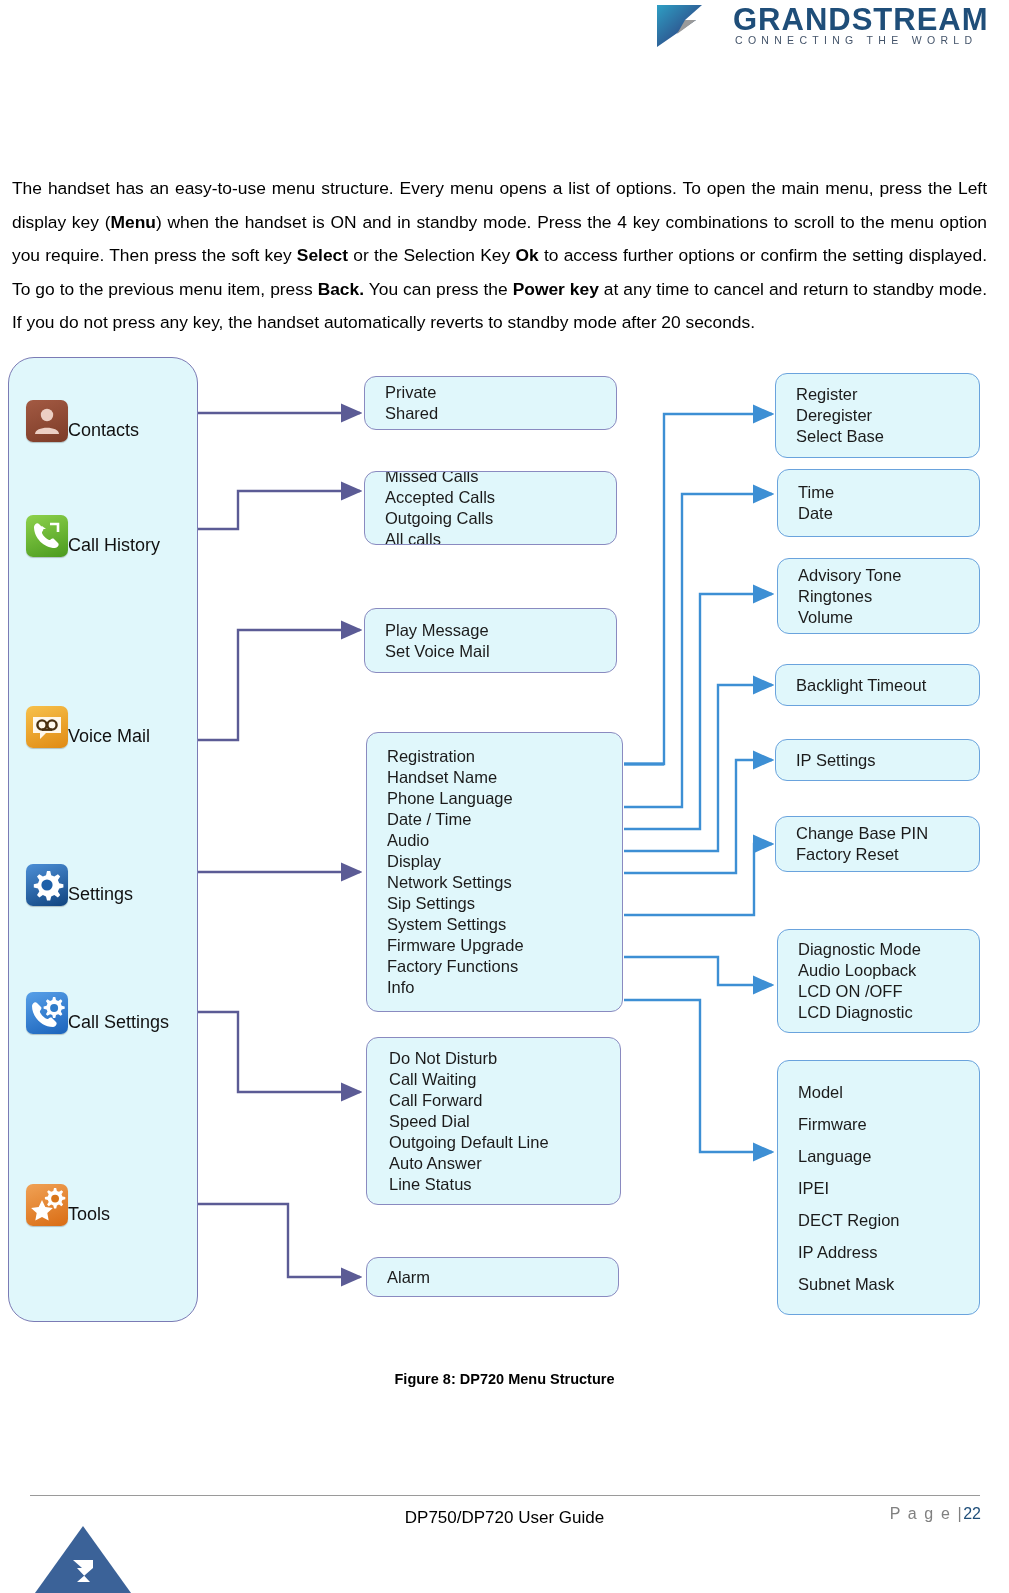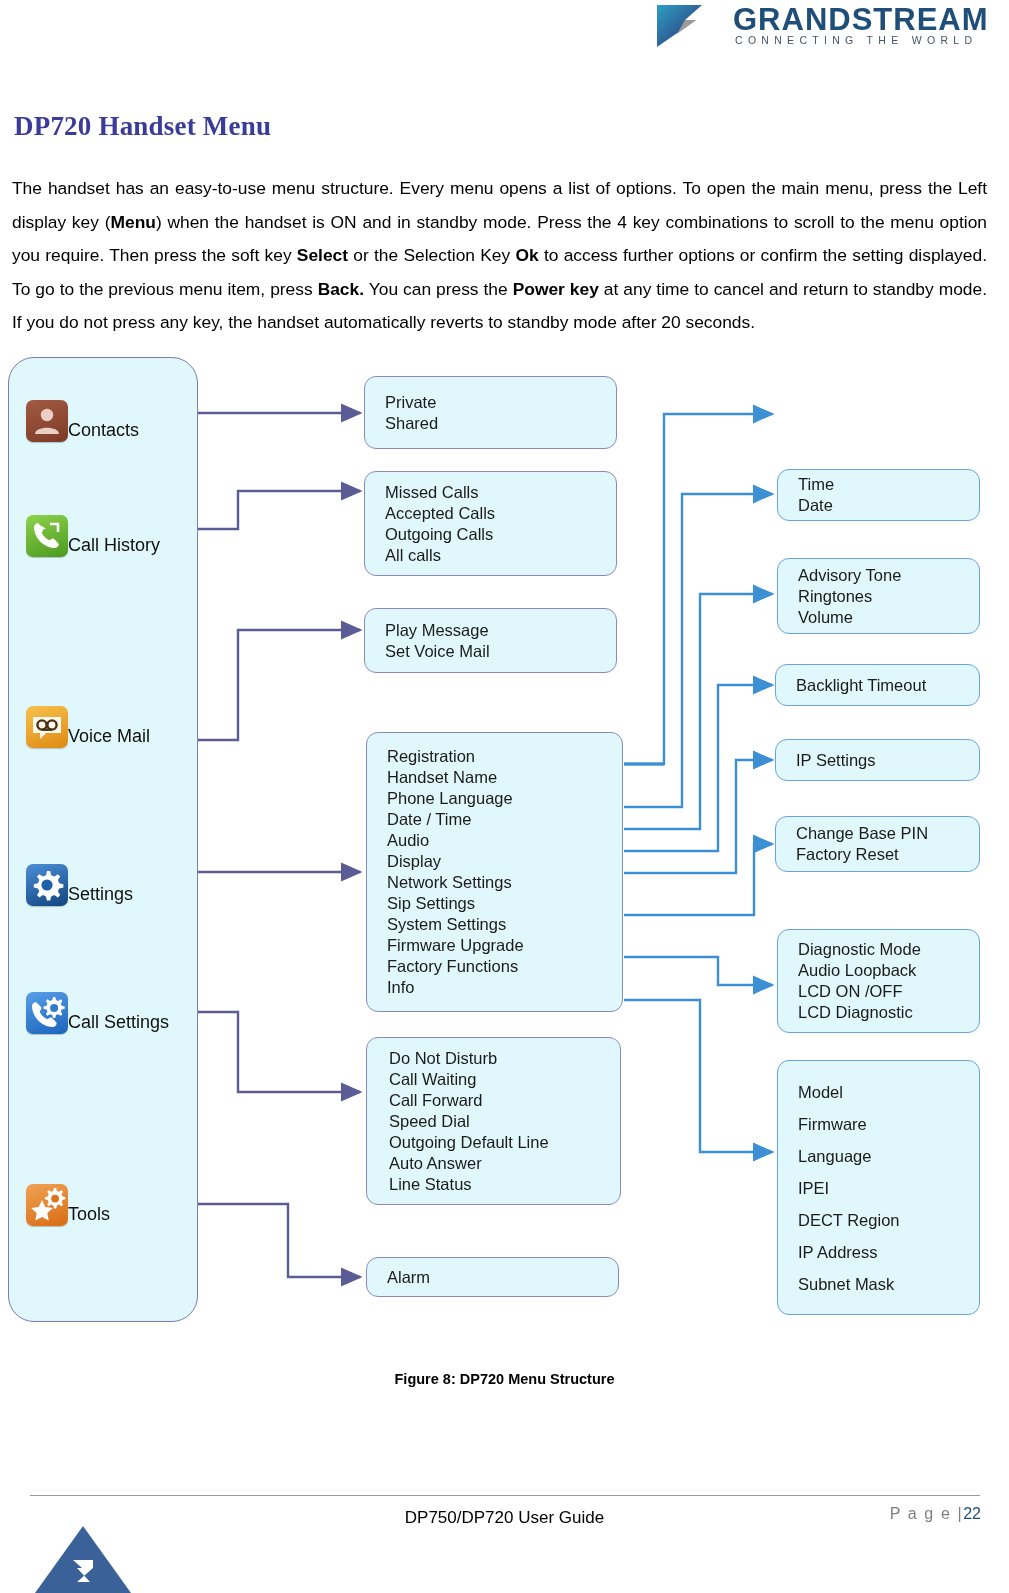--- a/index.html
+++ b/index.html
@@ -229,21 +229,20 @@
           </linearGradient>
         </defs>
         <path d="M2,2 L47,2 L30,17 L41,17 L2,44 Z" fill="url(#gsg)"></path>
         <path d="M30,17 L41,17 L22,31 Z" fill="#9a9a9a"></path>
       </svg>
     </div>
     <div class="logo-text-main">GRANDSTREAM</div>
     <div class="logo-text-sub">CONNECTING THE WORLD</div>
   </div>
 
-  <h1 class="page-title">DP720 Handset Menu</h1>
 
   <p class="intro"><span>The handset has an easy-to-use menu structure. Every menu opens a list of options. To open the main menu, press the Left display key (</span><b>Menu</b><span>) when the handset is ON and in standby mode. Press the 4 key combinations to scroll to the menu option you require. Then press the soft key </span><b>Select</b><span> or the Selection Key </span><b>Ok</b><span> to access further options or confirm the setting displayed. To go to the previous menu item, press </span><b>Back.</b><span> You can press the </span><b>Power key</b><span> at any time to cancel and return to standby mode. If you do not press any key, the handset automatically reverts to standby mode after 20 seconds.</span></p>
 
   <div class="diagram">
 
     <svg class="svg-layer" viewBox="0 0 1009 980">
       <defs>
         <marker id="ahP" markerWidth="9" markerHeight="8" refX="8" refY="4" orient="auto">
           <path d="M0,0 L9,4 L0,8 Z" fill="#5b5b95"></path>
         </marker>
@@ -351,26 +350,26 @@
             <g fill="#ffffff">
               <path d="M28,4 l2.2,0 l0.7,2.9 l2.1,0.9 l2.5,-1.6 l1.6,1.6 l-1.6,2.5 l0.9,2.1 l2.9,0.7 l0,2.2 l-2.9,0.7 l-0.9,2.1 l1.6,2.5 l-1.6,1.6 l-2.5,-1.6 l-2.1,0.9 l-0.7,2.9 l-2.2,0 l-0.7,-2.9 l-2.1,-0.9 l-2.5,1.6 l-1.6,-1.6 l1.6,-2.5 l-0.9,-2.1 l-2.9,-0.7 l0,-2.2 l2.9,-0.7 l0.9,-2.1 l-1.6,-2.5 l1.6,-1.6 l2.5,1.6 l2.1,-0.9 Z"></path>
             </g>
             <circle cx="29.1" cy="14.6" r="3.9" fill="#d9761a"></circle>
           </svg>
         </span>
         <span class="menu-label">Tools</span>
       </div>
     </div>
 
-    <div class="fbox mid" style="left:364px; top:24px; width:253px; height:73px;">
+    <div class="fbox mid" style="left:364px; top:24px; width:253px; height:54px;">
       <span>Private</span>
       <span>Shared</span>
     </div>
 
-    <div class="fbox mid" style="left:364px; top:119px; width:253px; height:105px;">
+    <div class="fbox mid" style="left:364px; top:119px; width:253px; height:74px;">
       <span>Missed Calls</span>
       <span>Accepted Calls</span>
       <span>Outgoing Calls</span>
       <span>All calls</span>
     </div>
 
     <div class="fbox mid" style="left:366px; top:380px; width:257px; height:280px;">
       <span>Registration</span>
       <span>Handset Name</span>
       <span>Phone Language</span>
@@ -397,22 +396,27 @@
       <span>Speed Dial</span>
       <span>Outgoing Default Line</span>
       <span>Auto Answer</span>
       <span>Line Status</span>
     </div>
 
     <div class="fbox mid" style="left:366px; top:905px; width:253px; height:40px;">
       <span>Alarm</span>
     </div>
 
-
-    <div class="fbox right" style="left:777px; top:117px; width:203px; height:52px;">
+    <div class="fbox right" style="left:775px; top:21px; width:205px; height:85px;">
+      <span>Register</span>
+      <span>Deregister</span>
+      <span>Select Base</span>
+    </div>
+
+    <div class="fbox right" style="left:777px; top:117px; width:203px; height:68px;">
       <span>Time</span>
       <span>Date</span>
     </div>
 
     <div class="fbox right" style="left:777px; top:206px; width:203px; height:76px;">
       <span>Advisory Tone</span>
       <span>Ringtones</span>
       <span>Volume</span>
     </div>
 

